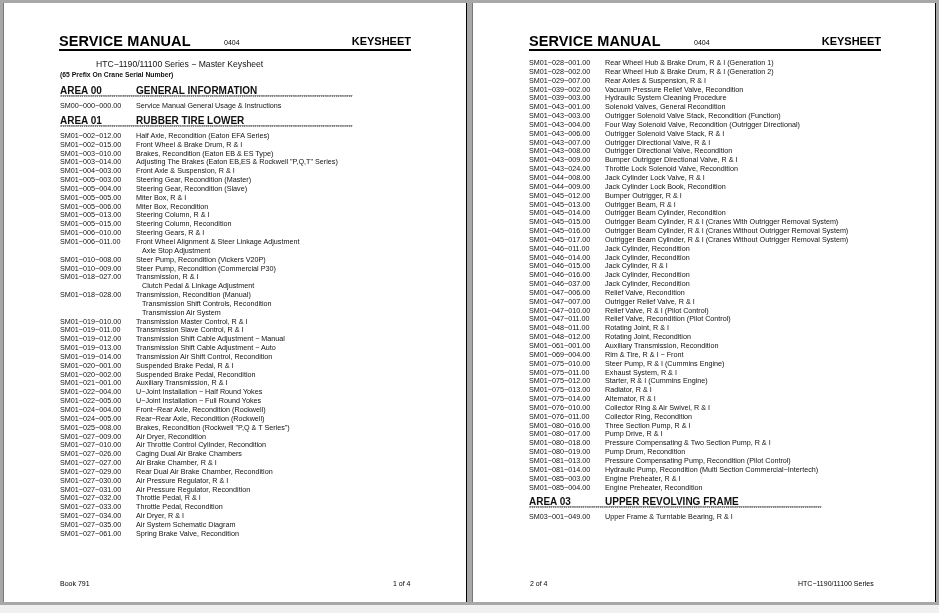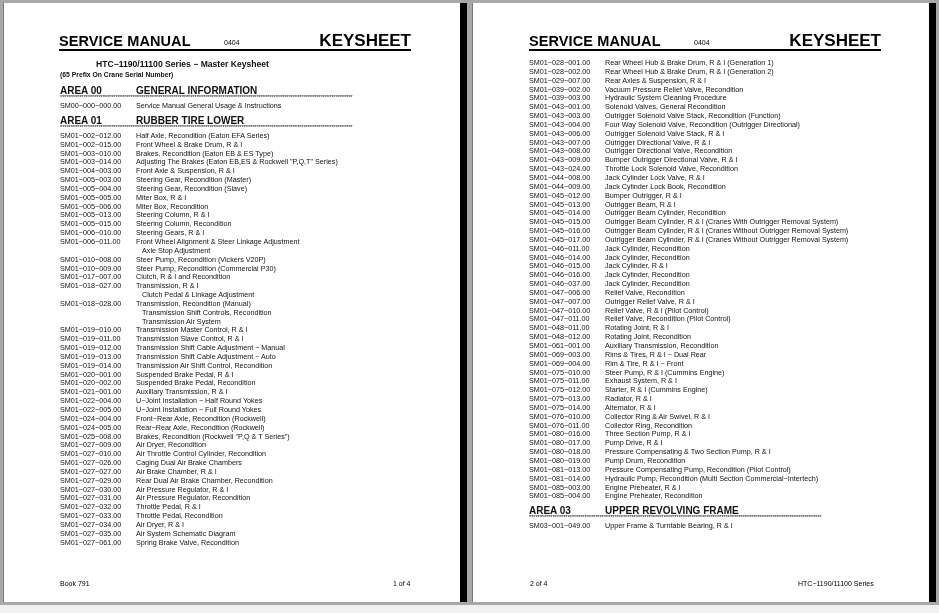--- a/index.html
+++ b/index.html
@@ -8,39 +8,39 @@
     background:#f0f0f0;
     font-family:"Liberation Sans", sans-serif;
     position:relative;
   }
   .viewer {
     position:absolute; left:0; top:0; width:939px; height:605px;
     background:#a8a8a8;
   }
   .page {
     position:absolute; top:3px; height:599px; background:#fff;
-    border-left:1px solid #777; border-right:7px solid #000000;
+    border-left:1px solid #777; border-right:1px solid #000000;
     box-sizing:border-box;
   }
   .page.left { left:3px; width:464px; }
   .page.right { left:472px; width:464px; }
   .hdr {
     position:absolute; top:27px; height:19px;
     border-bottom:2px solid #000;
     display:flex; align-items:flex-end; justify-content:space-between;
   }
   .page.left .hdr { left:55px; width:352px; }
   .page.right .hdr { left:56px; width:352px; }
   .hdr-title { font-weight:bold; font-size:14.5px; letter-spacing:0.1px; line-height:16px; }
   .hdr-code { font-size:7px; position:absolute; left:165px; bottom:3px; }
-  .hdr-right { font-weight:bold; font-size:17px; line-height:16px; }
+  .hdr-right { font-weight:bold; font-size:11px; line-height:16px; }
   .content { position:absolute; font-size:7.2px; color:#111; }
   .page.left .content { left:56px; top:56px; width:360px; }
   .page.right .content { left:56px; top:56px; width:360px; }
-  .title { font-weight:bold; font-size:8.6px; line-height:11px;padding-left:36px; }
+  .title { font-weight:normal; font-size:8.6px; line-height:11px;padding-left:36px; }
   .subtitle { font-weight:bold; font-size:6.8px; line-height:10px; margin-bottom:6px; }
   .area { display:flex; font-weight:bold; font-size:10px; line-height:9px; }
   .area .a-lbl { width:76px; }
   .stars { font-size:6px; line-height:5px; letter-spacing:-0.2px; overflow:hidden; white-space:nowrap; width:352px; margin-bottom:2px; color:#222; }
   .row { display:flex; line-height:8.85px; white-space:nowrap; }
   .row .code { width:76px; flex:none; }
   .row .desc { flex:none; }
   .row.cont .desc { padding-left:6px; }
   .gap { height:5px; }
   .footer { position:absolute; top:577px; font-size:7px; }
@@ -137,24 +137,20 @@
           </div>
           <div class="row">
             <span class="code">SM01−010−008.00</span>
             <span class="desc">Steer Pump, Recondition (Vickers V20P)</span>
           </div>
           <div class="row">
             <span class="code">SM01−010−009.00</span>
             <span class="desc">Steer Pump, Recondition (Commercial P30)</span>
           </div>
           <div class="row">
-            <span class="code">SM01−017−007.00</span>
-            <span class="desc">Clutch, R &amp; I and Recondition</span>
-          </div>
-          <div class="row">
             <span class="code">SM01−018−027.00</span>
             <span class="desc">Transmission, R &amp; I</span>
           </div>
           <div class="row cont">
             <span class="code"></span>
             <span class="desc">Clutch Pedal &amp; Linkage Adjustment</span>
           </div>
           <div class="row">
             <span class="code">SM01−018−028.00</span>
             <span class="desc">Transmission, Recondition (Manual)</span>
@@ -407,24 +403,20 @@
           </div>
           <div class="row">
             <span class="code">SM01−048−012.00</span>
             <span class="desc">Rotating Joint, Recondition</span>
           </div>
           <div class="row">
             <span class="code">SM01−061−001.00</span>
             <span class="desc">Auxiliary Transmission, Recondition</span>
           </div>
           <div class="row">
-            <span class="code">SM01−069−003.00</span>
-            <span class="desc">Rims &amp; Tires, R &amp; I − Dual Rear</span>
-          </div>
-          <div class="row">
             <span class="code">SM01−069−004.00</span>
             <span class="desc">Rim &amp; Tire, R &amp; I − Front</span>
           </div>
           <div class="row">
             <span class="code">SM01−075−010.00</span>
             <span class="desc">Steer Pump, R &amp; I (Cummins Engine)</span>
           </div>
           <div class="row">
             <span class="code">SM01−075−011.00</span>
             <span class="desc">Exhaust System, R &amp; I</span>

